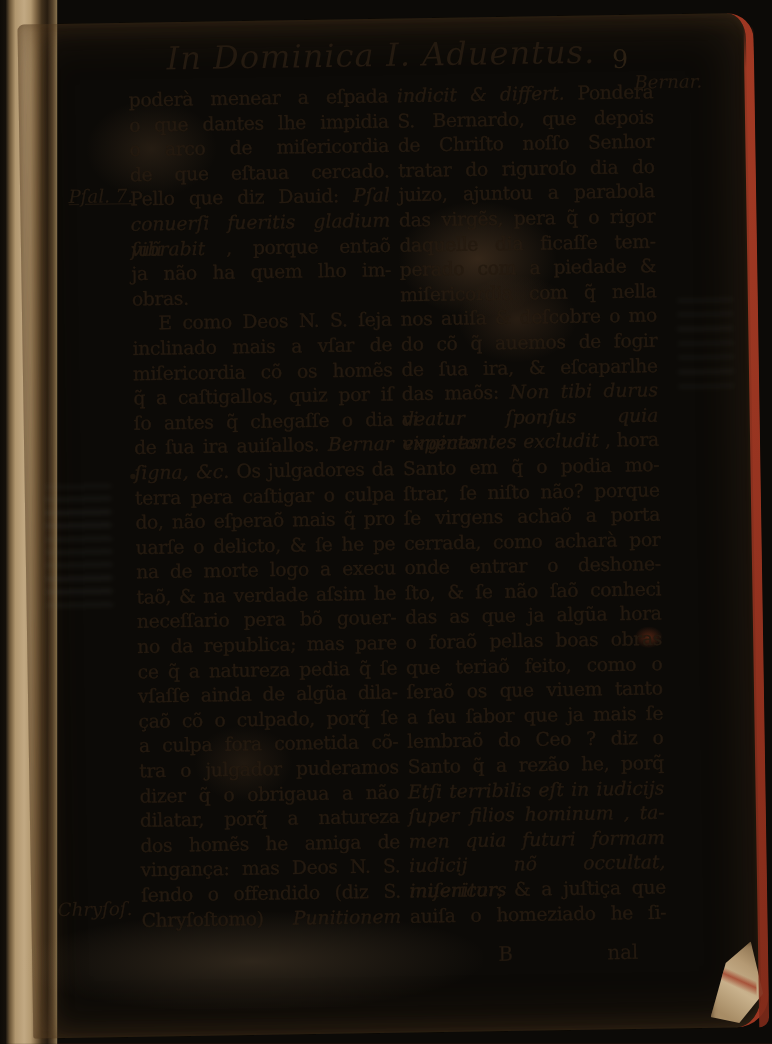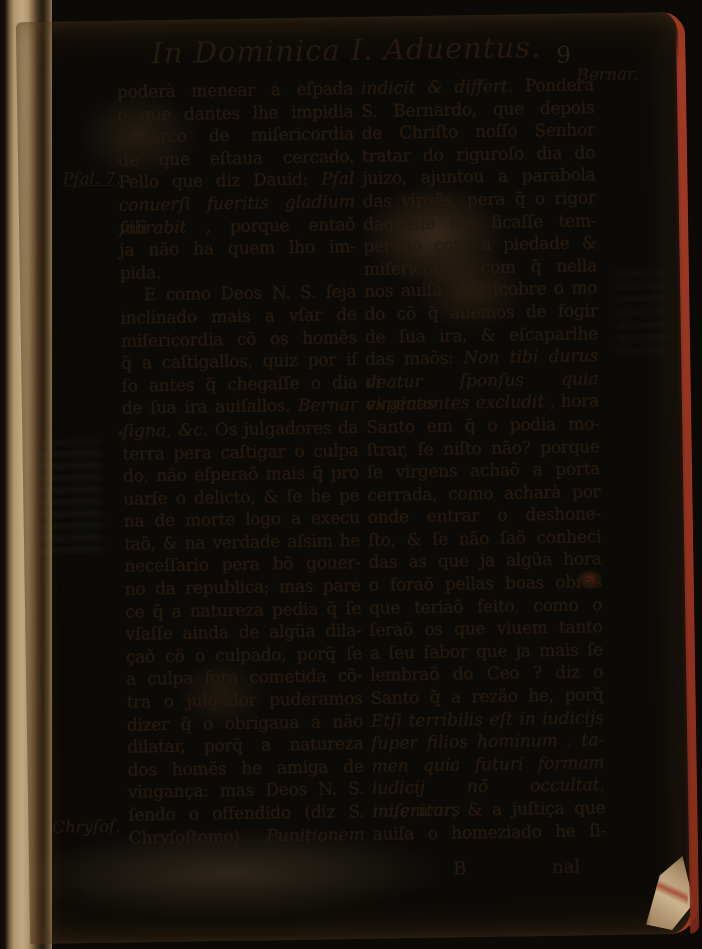--- a/index.html
+++ b/index.html
@@ -107,21 +107,21 @@
 
   <div class="textblock col col-left">
       <div class="line"><span>poderà menear a eſpada</span></div>
       <div class="line"><span>o que dantes lhe impidia</span></div>
       <div class="line"><span>o arco de miſericordia</span></div>
       <div class="line"><span>de que eſtaua cercado.</span></div>
       <div class="line"><span>Pello que diz Dauid: </span><span class="it">Pſal</span></div>
       <div class="line"><span class="it">conuerſi fueritis gladium ſuũ</span></div>
       <div class="line"><span class="it">vibrabit</span><span> , porque entaõ</span></div>
       <div class="line"><span>ja não ha quem lho im-</span></div>
-      <div class="line noj"><span>pida.</span></div>
+      <div class="line noj"><span>obras.</span></div>
       <div class="line indent"><span>E como Deos N. S. ſeja</span></div>
       <div class="line"><span>inclinado mais a vſar de</span></div>
       <div class="line"><span>miſericordia cõ os homẽs</span></div>
       <div class="line"><span>q̃ a caſtigallos, quiz por iſ</span></div>
       <div class="line"><span>ſo antes q̃ chegaſſe o dia</span></div>
       <div class="line"><span>de ſua ira auiſallos. </span><span class="it">Bernar</span></div>
       <div class="line"><span class="it">ſigna, &amp;c.</span><span> Os julgadores da</span></div>
       <div class="line"><span>terra pera caſtigar o culpa</span></div>
       <div class="line"><span>do, não eſperaõ mais q̃ pro</span></div>
       <div class="line"><span>uarſe o delicto, &amp; ſe he pe</span></div>

